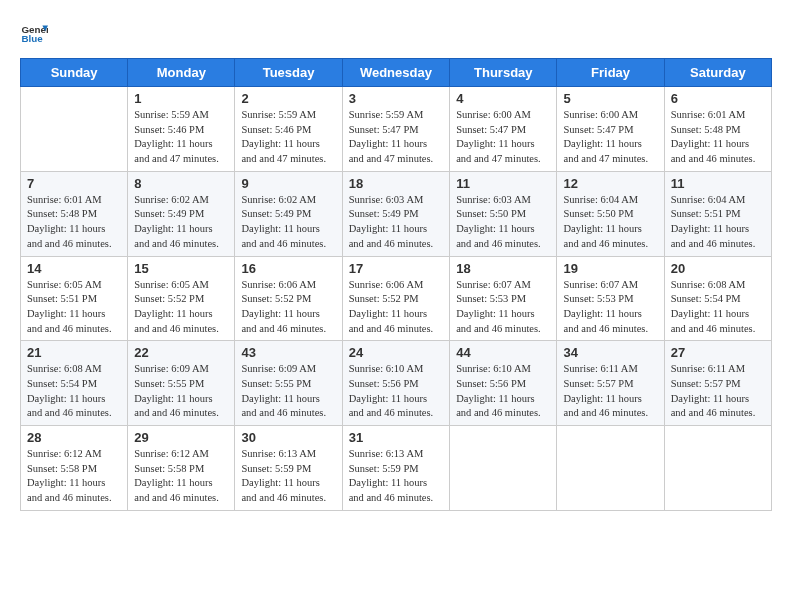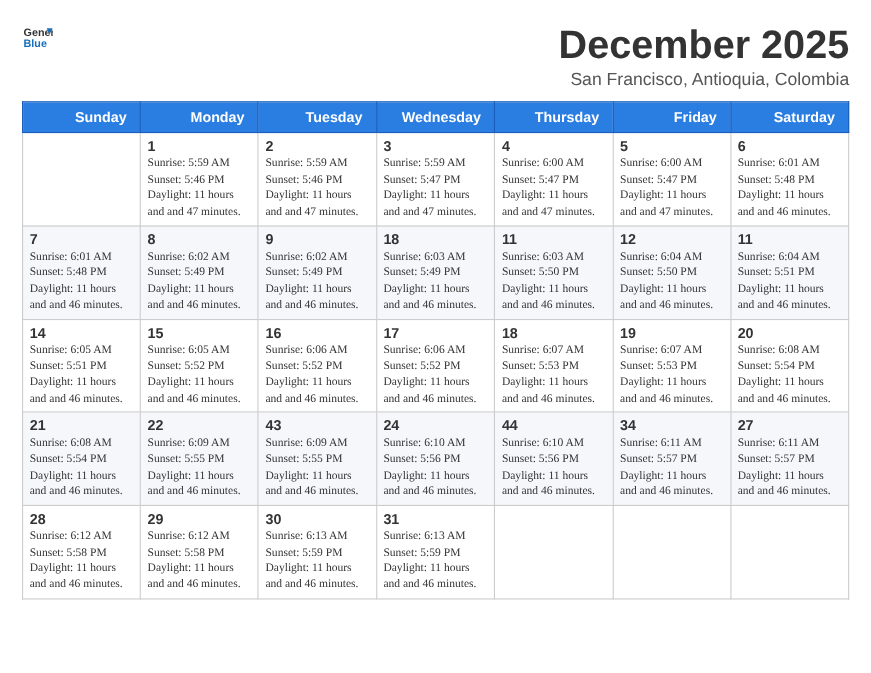--- a/index.html
+++ b/index.html
@@ -39,22 +39,22 @@
       margin-top: 2px;
     }
     .calendar {
       width: 100%;
       border-collapse: collapse;
       border: 1px solid #ccc;
     }
     .calendar th {
       background-color: #2a7de1;
       color: white;
-      text-align: right;
-      padding: 6px 12px;
+      text-align: center;
+      padding: 6px 0;
       font-size: 13px;
       border: 1px solid #1a5fbb;
     }
     .calendar td {
       border: 1px solid #ccc;
       vertical-align: top;
       padding: 4px 6px;
       width: 108px;
       min-height: 80px;
     }
@@ -83,24 +83,20 @@
 </head>
 <body>
 
 <div class="header-area">
   <div class="logo">
     <svg class="logo-icon" viewBox="0 0 40 40" xmlns="http://www.w3.org/2000/svg">
       <text x="2" y="18" font-size="14" font-weight="bold" fill="#333">General</text>
       <text x="2" y="32" font-size="14" font-weight="bold" fill="#1a6fba">Blue</text>
       <polygon points="32,8 40,8 36,16" fill="#1a6fba"></polygon>
     </svg>
-  </div>
-  <div class="title-area">
-    <div class="main-title">December 2025</div>
-    <div class="subtitle">San Francisco, Antioquia, Colombia</div>
   </div>
 </div>
 
 <table class="calendar">
   <thead>
     <tr>
       <th>Sunday</th>
       <th>Monday</th>
       <th>Tuesday</th>
       <th>Wednesday</th>

